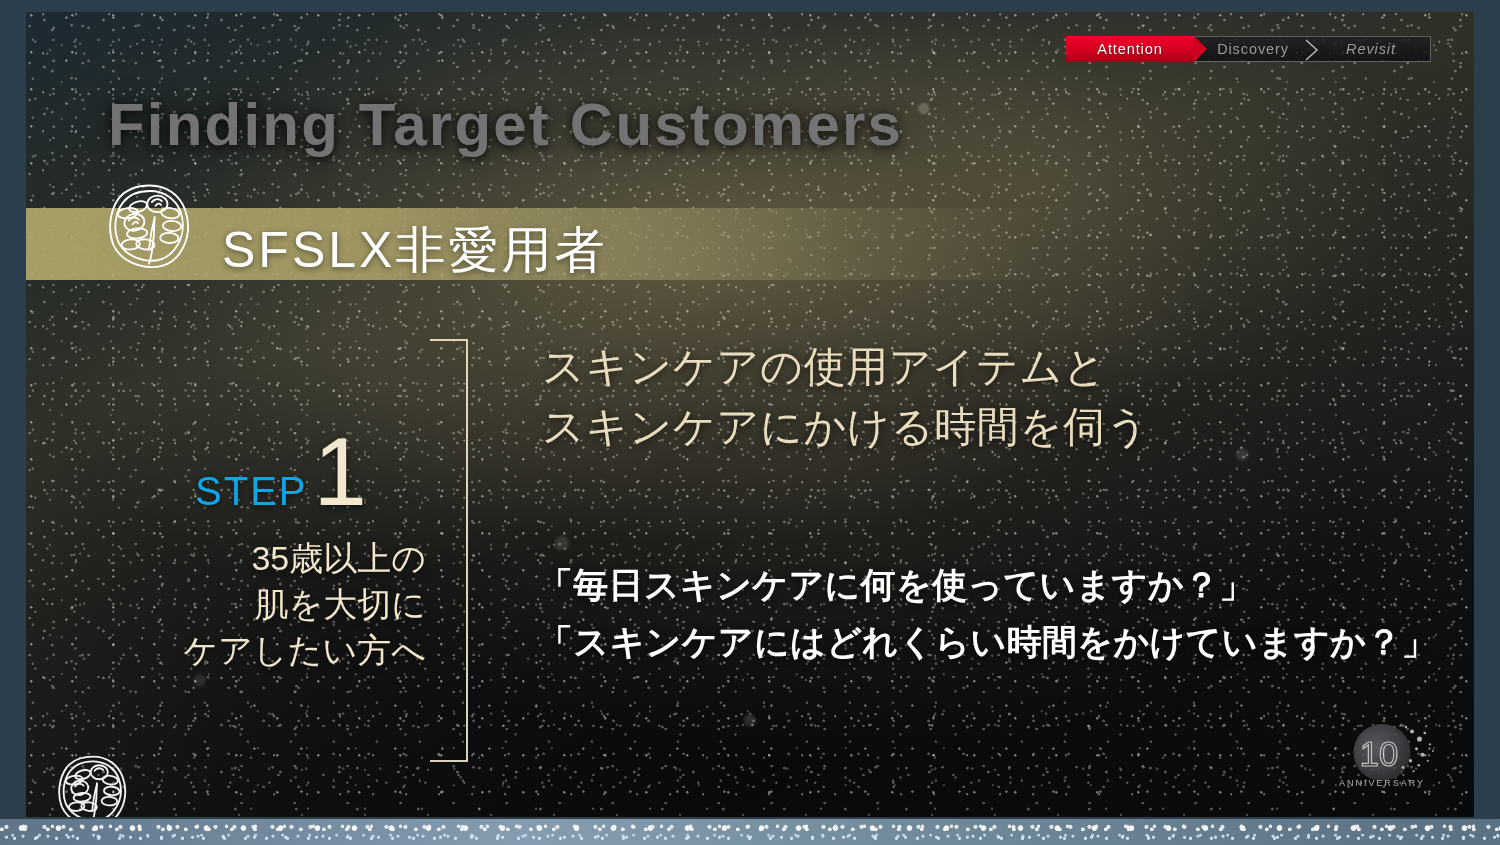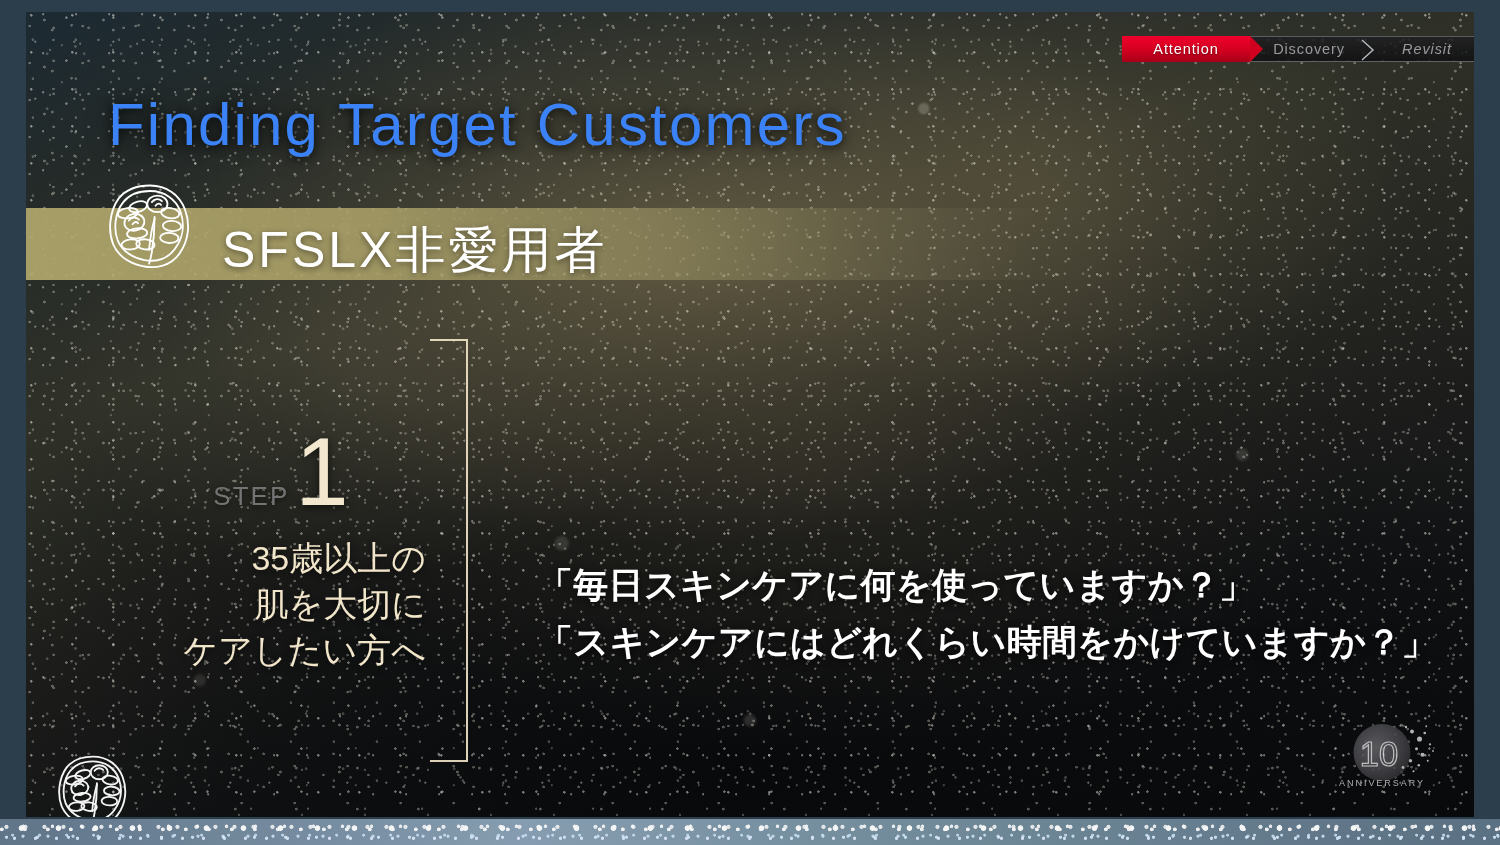--- a/index.html
+++ b/index.html
@@ -113,21 +113,21 @@
       radial-gradient(circle at 22% 27%, rgba(255,250,235,.14) 0 5px, transparent 9px),
       radial-gradient(circle at 84% 55%, rgba(250,248,240,.13) 0 4px, transparent 8px),
       radial-gradient(circle at 37% 66%, rgba(255,255,245,.12) 0 5px, transparent 9px),
       radial-gradient(circle at 50% 88%, rgba(245,243,235,.14) 0 4px, transparent 8px),
       radial-gradient(circle at 12% 83%, rgba(255,252,240,.10) 0 4px, transparent 8px);
   }
 
   
   #breadcrumb {
     position: absolute;
-    left: 1096px; top: 24px;
+    left: 1040px; top: 24px;
     width: 365px; height: 26px;
     display: flex;
     align-items: stretch;
   }
   .crumb {
     position: relative;
     display: flex;
     align-items: center;
     justify-content: center;
     height: 26px;
@@ -168,23 +168,23 @@
     width: 20px; height: 26px;
     z-index: 4;
     pointer-events: none;
   }
 
   
   #page-title {
     position: absolute;
     left: 82px; top: 78px;
     font-size: 60px;
-    font-weight: 400;
+    font-weight: 700;
     letter-spacing: 2.2px;
-    color: #3b82f6;
+    color: #737373;
     text-shadow: 0 2px 10px rgba(0,0,0,.75), 0 0 26px rgba(0,0,0,.45);
     white-space: nowrap;
   }
 
   
   #subtitle-band {
     position: absolute;
     left: 0; top: 196px;
     width: 1100px; height: 72px;
     background: linear-gradient(90deg,
@@ -229,23 +229,23 @@
     text-align: center;
     color: #f2e6cb;
   }
   #step-line {
     display: flex;
     align-items: baseline;
     justify-content: center;
     gap: 6px;
   }
   #step-word {
-    font-size: 26px;
+    font-size: 40px;
     letter-spacing: 2px;
-    color: #737373;
+    color: #0ea5e9;
     text-shadow: 0 2px 6px rgba(0,0,0,.6);
   }
   #step-number {
     font-size: 96px;
     font-weight: 400;
     line-height: .88;
     color: #f3e8cf;
     text-shadow: 0 2px 9px rgba(0,0,0,.6);
   }
   #step-desc {
@@ -356,20 +356,22 @@
     <div id="step-col">
       <div id="step-line">
         <span id="step-word">STEP</span>
         <span id="step-number">1</span>
       </div>
       <div id="step-desc">35歳以上の
 肌を大切に
 ケアしたい方へ</div>
     </div>
 
+    <div id="lead-heading">スキンケアの使用アイテムと
+スキンケアにかける時間を伺う</div>
 
     <div id="question-list">
       <div class="question-item">「毎日スキンケアに何を使っていますか？」</div>
       <div class="question-item">「スキンケアにはどれくらい時間をかけていますか？」</div>
     </div>
 
     <svg id="brand-emblem-footer" viewBox="0 0 100 100">
       <g fill="none" stroke="#ffffff" stroke-width="2.4" stroke-linejoin="round" stroke-linecap="round">
         <path d="M50 6 C68 6 82 16 88 32 C94 48 92 66 82 80 C72 94 56 96 44 94
                  C30 92 16 84 10 70 C4 55 6 34 16 20 C25 9 38 6 50 6 Z"></path>

